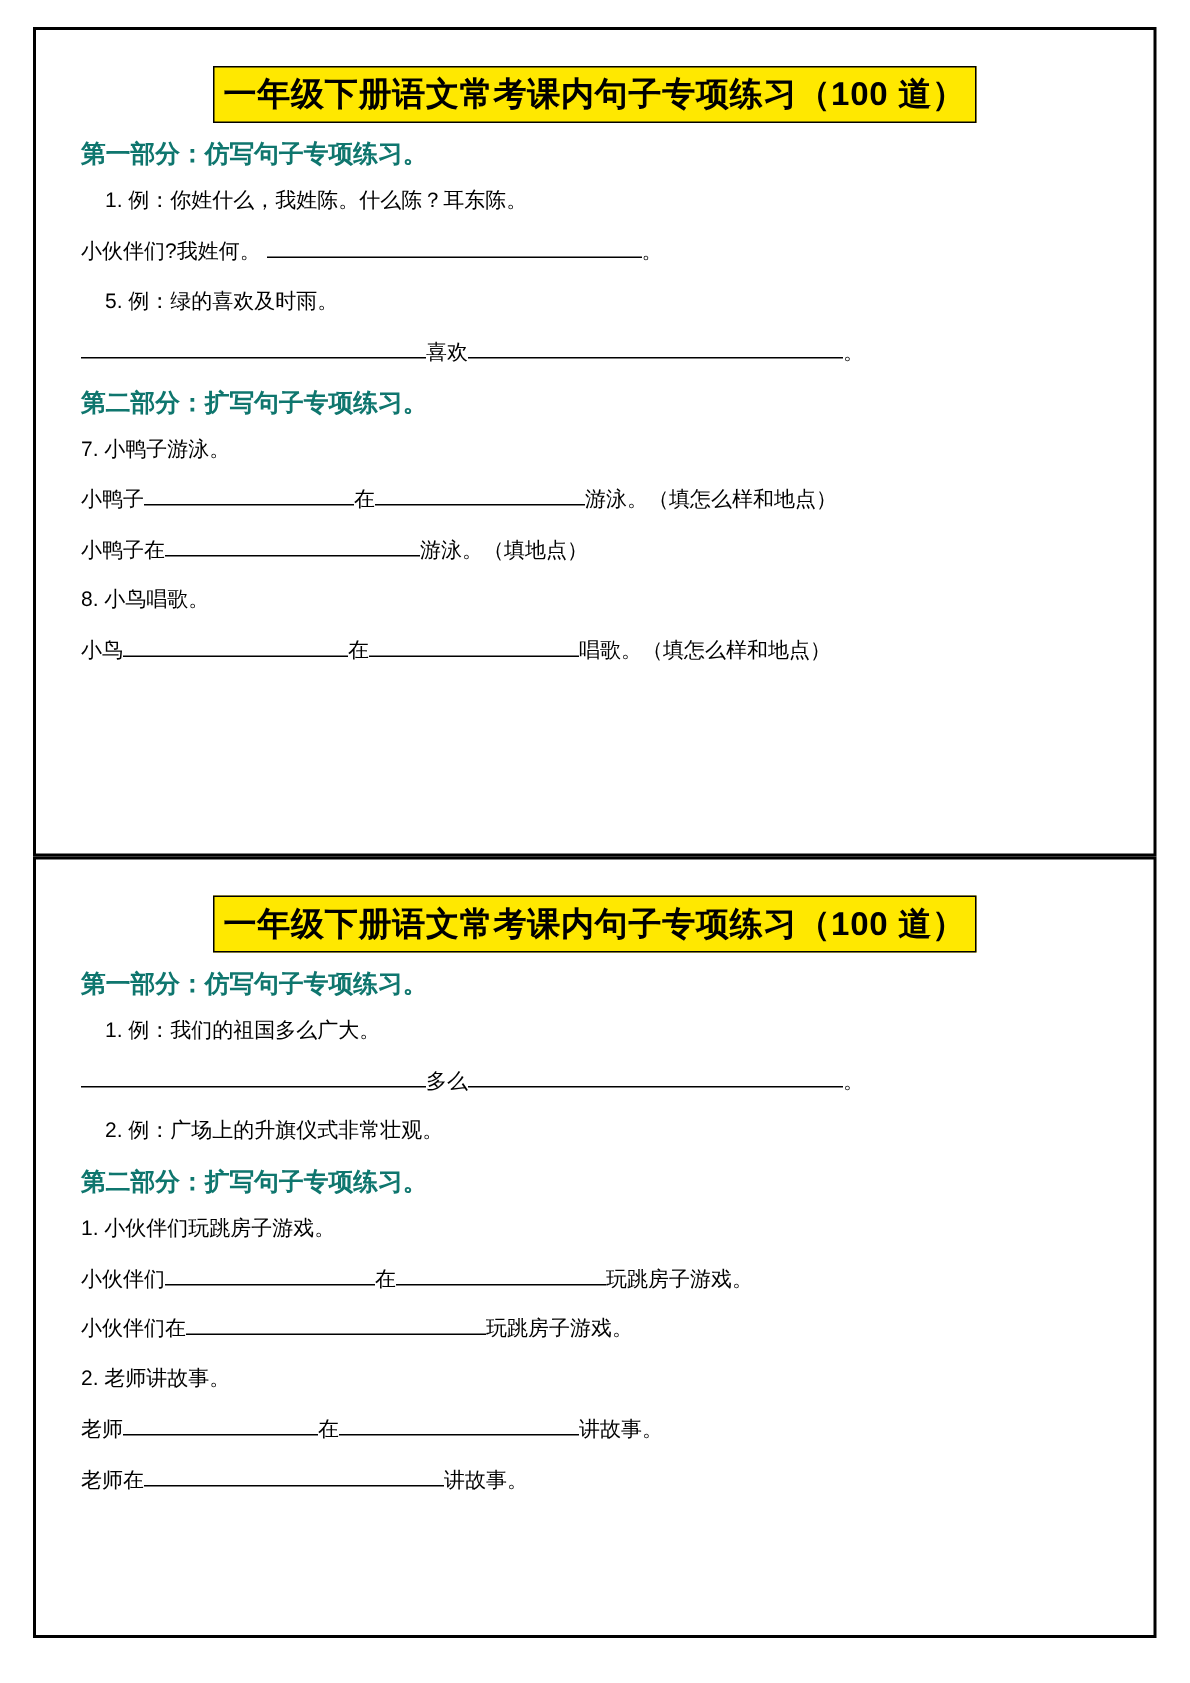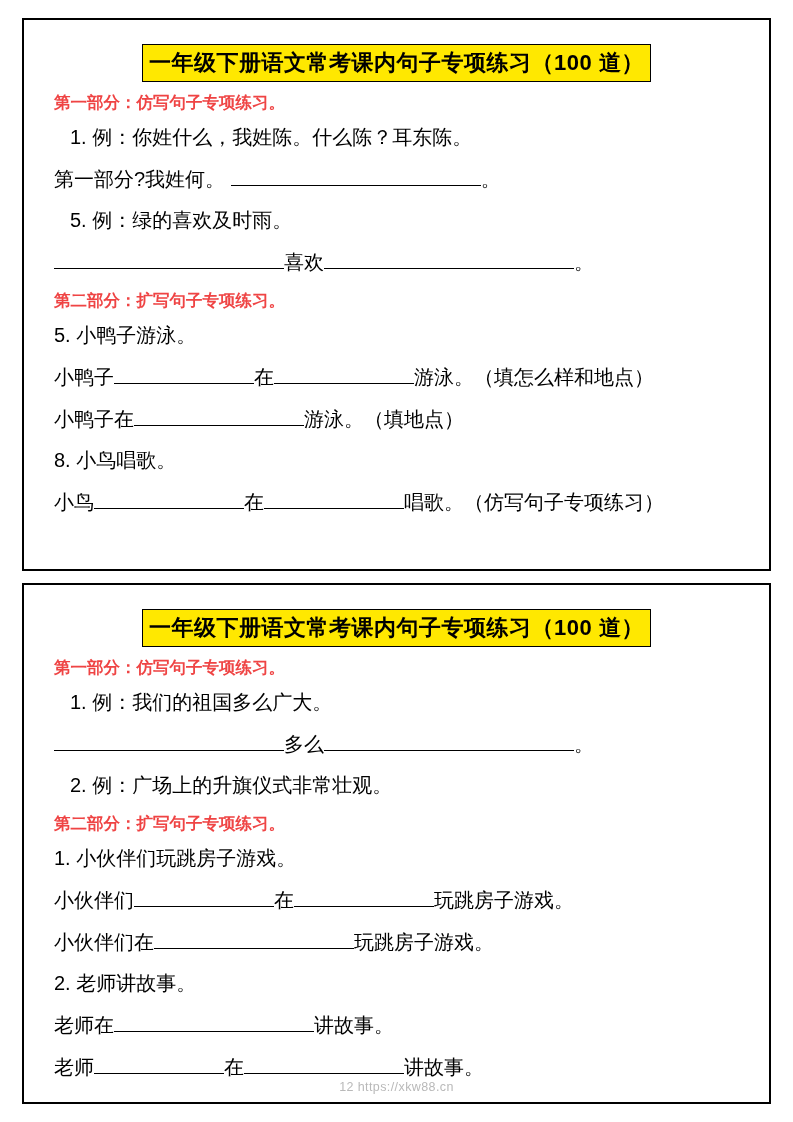--- a/index.html
+++ b/index.html
@@ -16,21 +16,20 @@
   }
   .page {
     position: absolute;
     left: 0; top: 0;
     width: 793px;
     height: 1122px;
     box-sizing: border-box;
     padding: 18px 22px;
     display: flex;
     flex-direction: column;
-    gap: 12px;
   }
   .card {
     border: 2px solid #000;
     box-sizing: border-box;
     padding: 16px 24px 14px 24px;
     position: relative;
   }
   .card.first { height: 553px; }
   .card.second { height: 521px; }
 
@@ -43,27 +42,27 @@
     background: #ffe800;
     color: #000;
     font-weight: bold;
     font-size: 22px;
     letter-spacing: 0.5px;
     padding: 3px 6px;
     border: 1px solid #000;
     font-family: "Liberation Sans", sans-serif;
   }
   .section-head {
-    color: #ef4444;
+    color: #0f766e;
     font-weight: bold;
     font-size: 16.5px;
     margin: 10px 0 10px 6px;
   }
   .line {
-    font-size: 20px;
+    font-size: 14px;
     margin: 0 0 14px 6px;
     line-height: 1.35;
     white-space: nowrap;
   }
   .line.indent {
     margin-left: 22px;
   }
   .blank {
     display: inline-block;
     border-bottom: 1px solid #000;
@@ -100,47 +99,47 @@
     <div class="title-wrap">
       <span class="title">一年级下册语文常考课内句子专项练习（100 道）</span>
     </div>
 
     <div class="section-head">第一部分：仿写句子专项练习。</div>
 
     <div class="line indent">1. 例：你姓什么，我姓陈。什么陈？耳东陈。</div>
 
 
     <div class="line">
-      <span>第一部分?我姓何。</span>
+      <span>小伙伴们?我姓何。</span>
       <span class="blank b250"></span><span>。</span>
     </div>
 
     <div class="line indent">5. 例：绿的喜欢及时雨。</div>
 
     <div class="line">
       <span class="blank b230"></span><span>喜欢</span><span class="blank b250"></span><span>。</span>
     </div>
 
     <div class="section-head">第二部分：扩写句子专项练习。</div>
 
-    <div class="line">5. 小鸭子游泳。</div>
+    <div class="line">7. 小鸭子游泳。</div>
 
     <div class="line">
       <span>小鸭子</span><span class="blank b140"></span><span>在</span><span class="blank b140"></span><span>游泳。（填怎么样和地点）</span>
     </div>
 
     <div class="line">
       <span>小鸭子在</span><span class="blank b170"></span><span>游泳。（填地点）</span>
     </div>
 
     <div class="line">8. 小鸟唱歌。</div>
 
 
     <div class="line">
-      <span>小鸟</span><span class="blank b150"></span><span>在</span><span class="blank b140"></span><span>唱歌。（仿写句子专项练习）</span>
+      <span>小鸟</span><span class="blank b150"></span><span>在</span><span class="blank b140"></span><span>唱歌。（填怎么样和地点）</span>
     </div>
   </div>
 
   <div class="card second">
     <div class="title-wrap">
       <span class="title">一年级下册语文常考课内句子专项练习（100 道）</span>
     </div>
 
     <div class="section-head">第一部分：仿写句子专项练习。</div>
 
@@ -161,23 +160,22 @@
       <span>小伙伴们</span><span class="blank b140"></span><span>在</span><span class="blank b140"></span><span>玩跳房子游戏。</span>
     </div>
 
     <div class="line">
       <span>小伙伴们在</span><span class="blank b200"></span><span>玩跳房子游戏。</span>
     </div>
 
     <div class="line">2. 老师讲故事。</div>
 
     <div class="line">
+      <span>老师</span><span class="blank b130"></span><span>在</span><span class="blank b160"></span><span>讲故事。</span>
+    </div>
+
+    <div class="line">
       <span>老师在</span><span class="blank b200"></span><span>讲故事。</span>
     </div>
 
-    <div class="line">
-      <span>老师</span><span class="blank b130"></span><span>在</span><span class="blank b160"></span><span>讲故事。</span>
-    </div>
-
-    <div class="watermark">12 https://xkw88.cn</div>
   </div>
 
 </div>
 
 </body></html>

